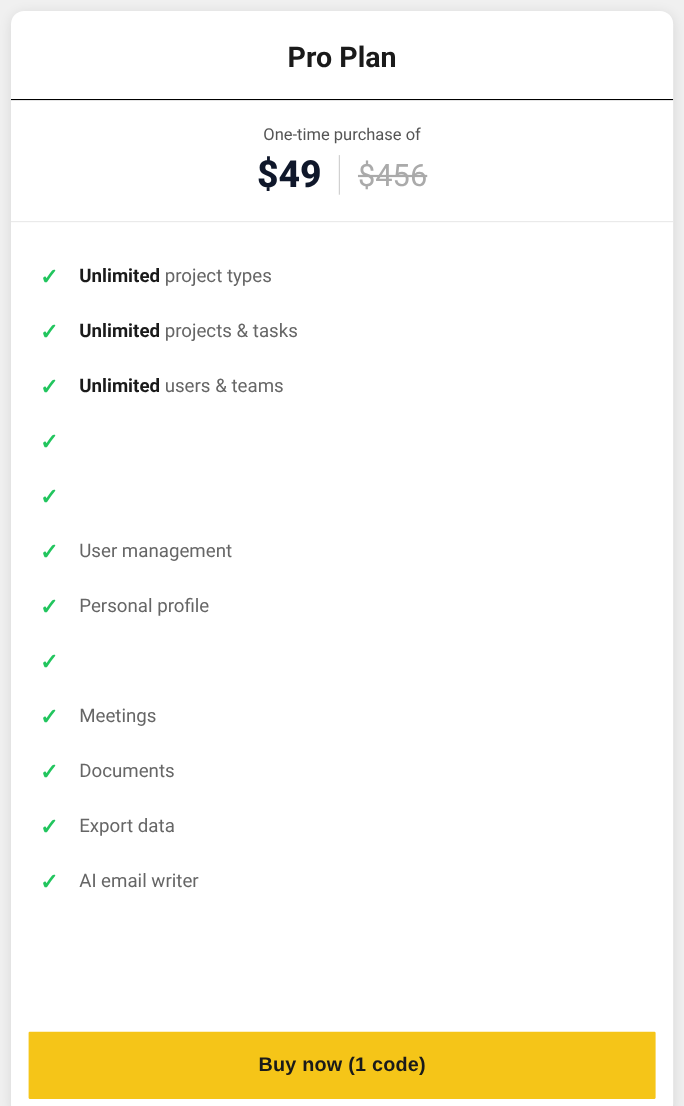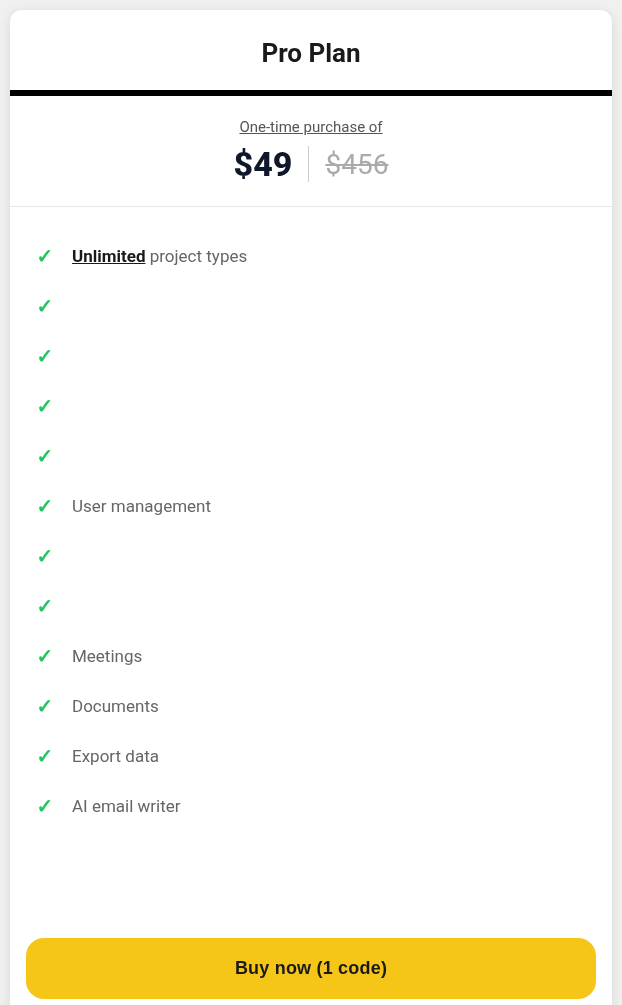--- a/index.html
+++ b/index.html
@@ -25,40 +25,39 @@
       min-height: 1005px;
       box-shadow: 0 2px 12px rgba(0,0,0,0.10);
       overflow: hidden;
       display: flex;
       flex-direction: column;
     }
 
     .card-header {
       padding: 28px 24px 22px 24px;
       text-align: center;
-      border-bottom: 6px solid #000000;
+      border-bottom: 1px solid #000000;
     }
 
     .card-header h1 {
       font-size: 26px;
       font-weight: 700;
       color: #1a1a1a;
     }
 
     .pricing-section {
       padding: 22px 24px 22px 24px;
       text-align: center;
       border-bottom: 1px solid #e8e8e8;
     }
 
     .pricing-label {
       font-size: 15px;
       color: #555;
       margin-bottom: 8px;
-      text-decoration: underline;
     }
 
     .pricing-amounts {
       display: flex;
       align-items: center;
       justify-content: center;
       gap: 16px;
     }
 
     .price-current {
@@ -102,33 +101,32 @@
 
     .feature-text {
       font-size: 17px;
       color: #666;
       line-height: 1.3;
     }
 
     .feature-text strong {
       color: #1a1a1a;
       font-weight: 700;
-      text-decoration: underline;
     }
 
     .buy-button-section {
       padding: 16px 16px 16px 16px;
       background: #fff;
     }
 
     .buy-button {
       width: 100%;
       background: #f5c518;
       border: none;
-      border-radius: 18px;
+      border-radius: 1px;
       padding: 20px;
       font-size: 18px;
       font-weight: 800;
       color: #1a1a1a;
       cursor: pointer;
       letter-spacing: 0.2px;
     }
   </style>
 </head>
 <body>
@@ -149,36 +147,39 @@
   </div>
 
   <div class="features-section">
 
   <div class="feature-item">
         <span class="check-icon">✓</span>
         <span class="feature-text"><strong>Unlimited</strong> project types</span>
       </div>
       <div class="feature-item">
         <span class="check-icon">✓</span>
-      </div>
-      <div class="feature-item">
-        <span class="check-icon">✓</span>
+        <span class="feature-text"><strong>Unlimited</strong> projects &amp; tasks</span>
+      </div>
+      <div class="feature-item">
+        <span class="check-icon">✓</span>
+        <span class="feature-text"><strong>Unlimited</strong> users &amp; teams</span>
       </div>
       <div class="feature-item">
         <span class="check-icon">✓</span>
       </div>
       <div class="feature-item">
         <span class="check-icon">✓</span>
       </div>
       <div class="feature-item">
         <span class="check-icon">✓</span>
         <span class="feature-text">User management</span>
       </div>
       <div class="feature-item">
         <span class="check-icon">✓</span>
+        <span class="feature-text">Personal profile</span>
       </div>
       <div class="feature-item">
         <span class="check-icon">✓</span>
       </div>
       <div class="feature-item">
         <span class="check-icon">✓</span>
         <span class="feature-text">Meetings</span>
       </div>
       <div class="feature-item">
         <span class="check-icon">✓</span>

